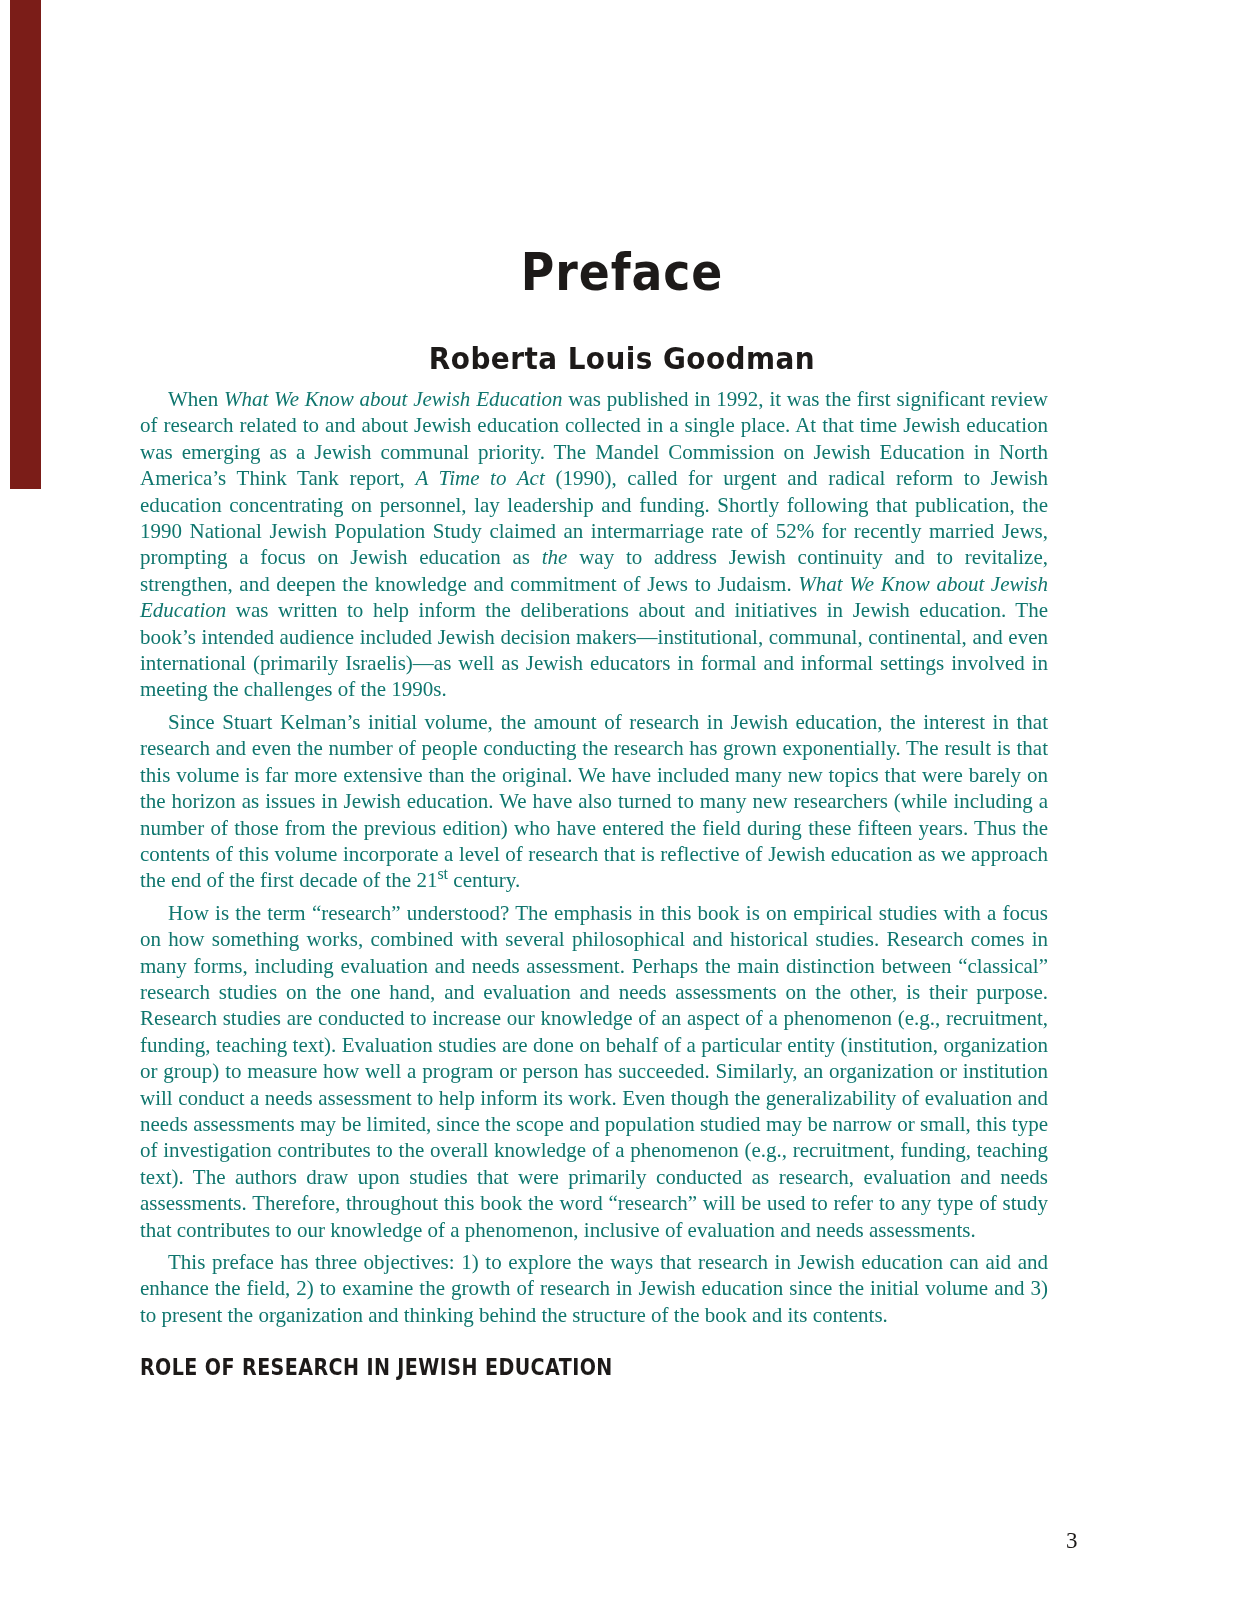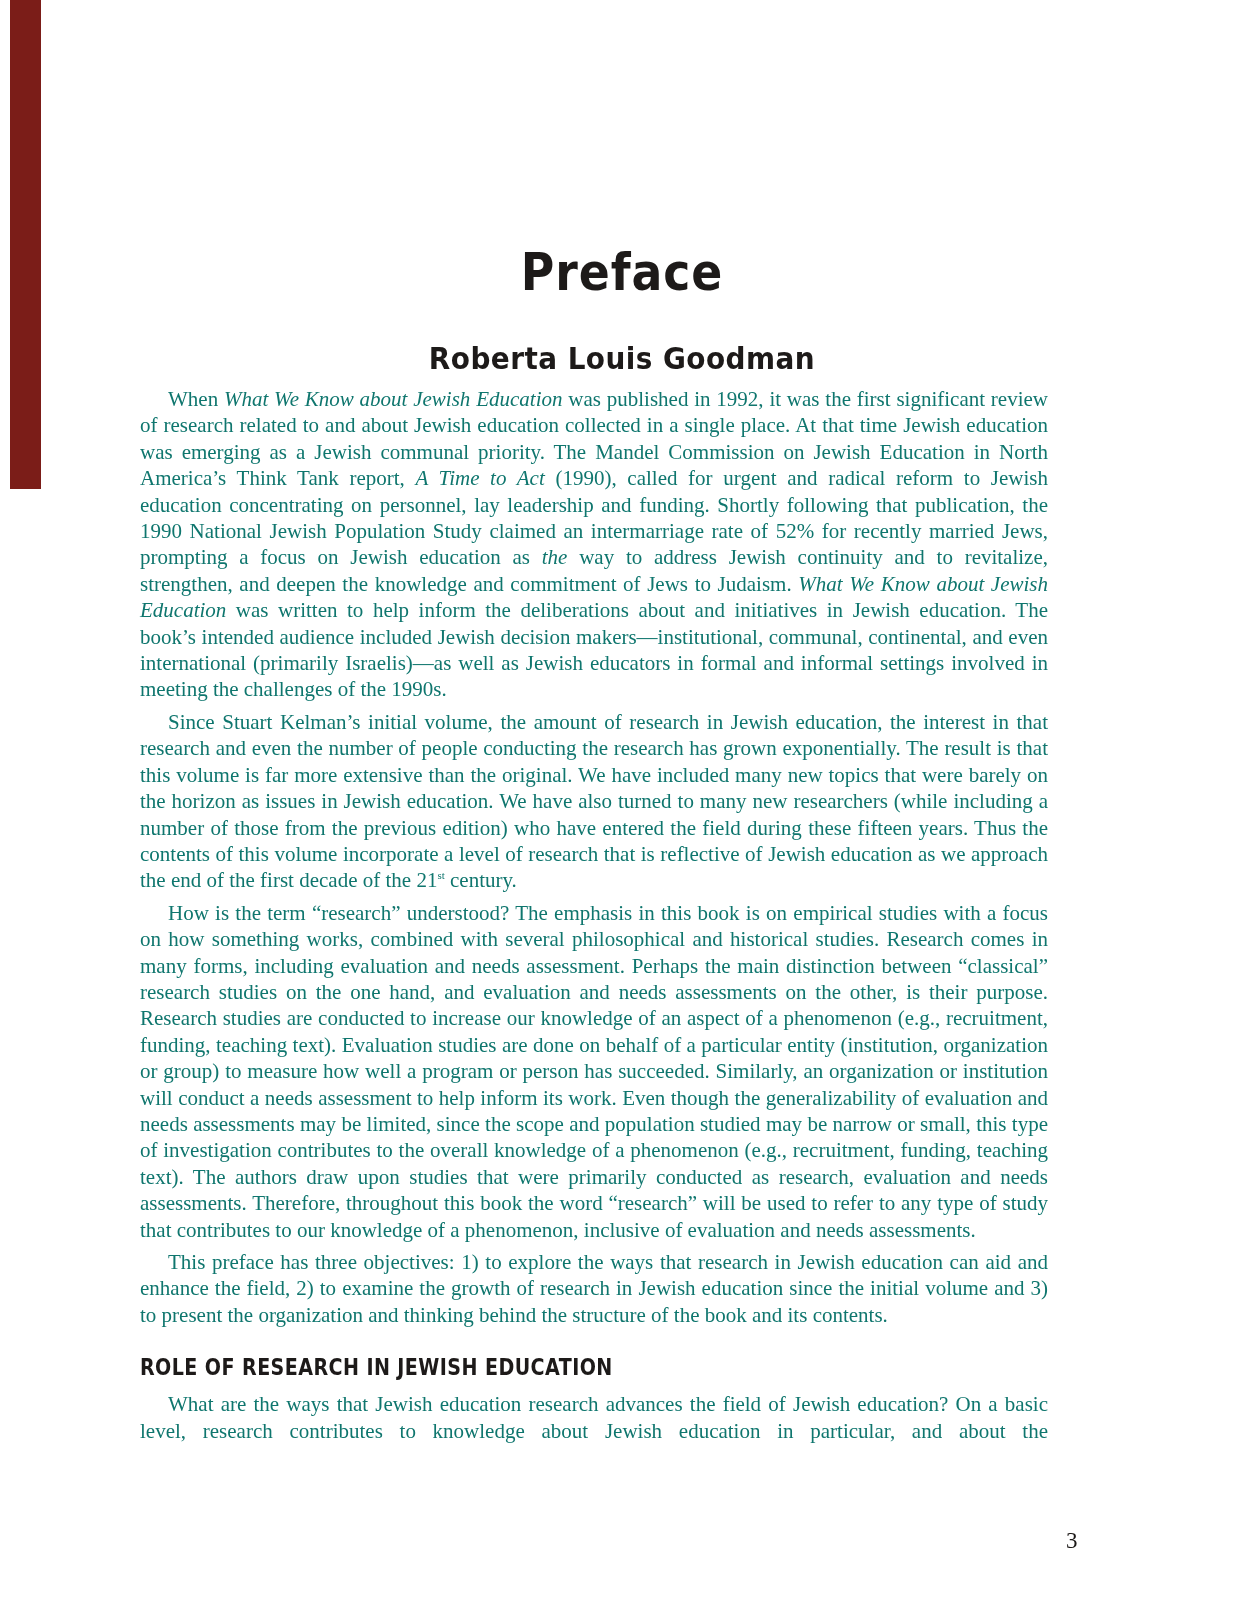--- a/index.html
+++ b/index.html
@@ -57,21 +57,21 @@
   }
   .para {
     font-size: 21px;
     line-height: 26.4px;
     text-align: justify;
     text-indent: 28px;
     color: #0f766e;
     margin: 0 0 6px 0;
   }
   .para em { font-style: italic; }
-  .para sup { font-size: 11px; line-height: 0; vertical-align: super; }
+  .para sup { font-size: 16px; line-height: 0; vertical-align: super; }
   .para.cont { text-align-last: justify; }
   .section-heading {
     margin: 26px 0 10px 0;
     font-family: "DejaVu Sans", sans-serif;
     font-weight: bold;
     font-size: 23px;
     line-height: 27px;
     letter-spacing: 0.5px;
     color: #1d1a19;
     white-space: nowrap;
@@ -98,19 +98,16 @@
   <div class="author">Roberta Louis Goodman</div>
 
   <div class="content">
     <div>
         <div class="para"><span>When </span><em>What We Know about Jewish Education</em><span> was published in 1992, it was the first significant review of research related to and about Jewish education collected in a single place. At that time Jewish education was emerging as a Jewish communal priority. The Mandel Commission on Jewish Education in North America’s Think Tank report, </span><em>A Time to Act</em><span> (1990), called for urgent and radical reform to Jewish education concentrating on personnel, lay leadership and funding. Shortly following that publication, the 1990 National Jewish Population Study claimed an intermarriage rate of 52% for recently married Jews, prompting a focus on Jewish education as </span><em>the</em><span> way to address Jewish continuity and to revitalize, strengthen, and deepen the knowledge and commitment of Jews to Judaism. </span><em>What We Know about Jewish Education</em><span> was written to help inform the deliberations about and initiatives in Jewish education. The book’s intended audience included Jewish decision makers—institutional, communal, continental, and even international (primarily Israelis)—as well as Jewish educators in formal and informal settings involved in meeting the challenges of the 1990s.</span></div>
         <div class="para"><span>Since Stuart Kelman’s initial volume, the amount of research in Jewish education, the interest in that research and even the number of people conducting the research has grown exponentially. The result is that this volume is far more extensive than the original. We have included many new topics that were barely on the horizon as issues in Jewish education. We have also turned to many new researchers (while including a number of those from the previous edition) who have entered the field during these fifteen years. Thus the contents of this volume incorporate a level of research that is reflective of Jewish education as we approach the end of the first decade of the 21</span><sup>st</sup><span> century.</span></div>
         <div class="para"><span>How is the term “research” understood? The emphasis in this book is on empirical studies with a focus on how something works, combined with several philosophical and historical studies. Research comes in many forms, including evaluation and needs assessment. Perhaps the main distinction between “classical” research studies on the one hand, and evaluation and needs assessments on the other, is their purpose. Research studies are conducted to increase our knowledge of an aspect of a phenomenon (e.g., recruitment, funding, teaching text). Evaluation studies are done on behalf of a particular entity (institution, organization or group) to measure how well a program or person has succeeded. Similarly, an organization or institution will conduct a needs assessment to help inform its work. Even though the generalizability of evaluation and needs assessments may be limited, since the scope and population studied may be narrow or small, this type of investigation contributes to the overall knowledge of a phenomenon (e.g., recruitment, funding, teaching text). The authors draw upon studies that were primarily conducted as research, evaluation and needs assessments. Therefore, throughout this book the word “research” will be used to refer to any type of study that contributes to our knowledge of a phenomenon, inclusive of evaluation and needs assessments.</span></div>
         <div class="para"><span>This preface has three objectives: 1) to explore the ways that research in Jewish education can aid and enhance the field, 2) to examine the growth of research in Jewish education since the initial volume and 3) to present the organization and thinking behind the structure of the book and its contents.</span></div>
       </div>
     <div class="section-heading">ROLE OF RESEARCH IN JEWISH EDUCATION</div>
-    <div>
-        <div class="para cont"><span>What are the ways that Jewish education research advances the field of Jewish education? On a basic level, research contributes to knowledge about Jewish education in particular, and about the</span></div>
-      </div>
   </div>
 
   <div class="page-number">3</div>
 </div>
 
 </body></html>

